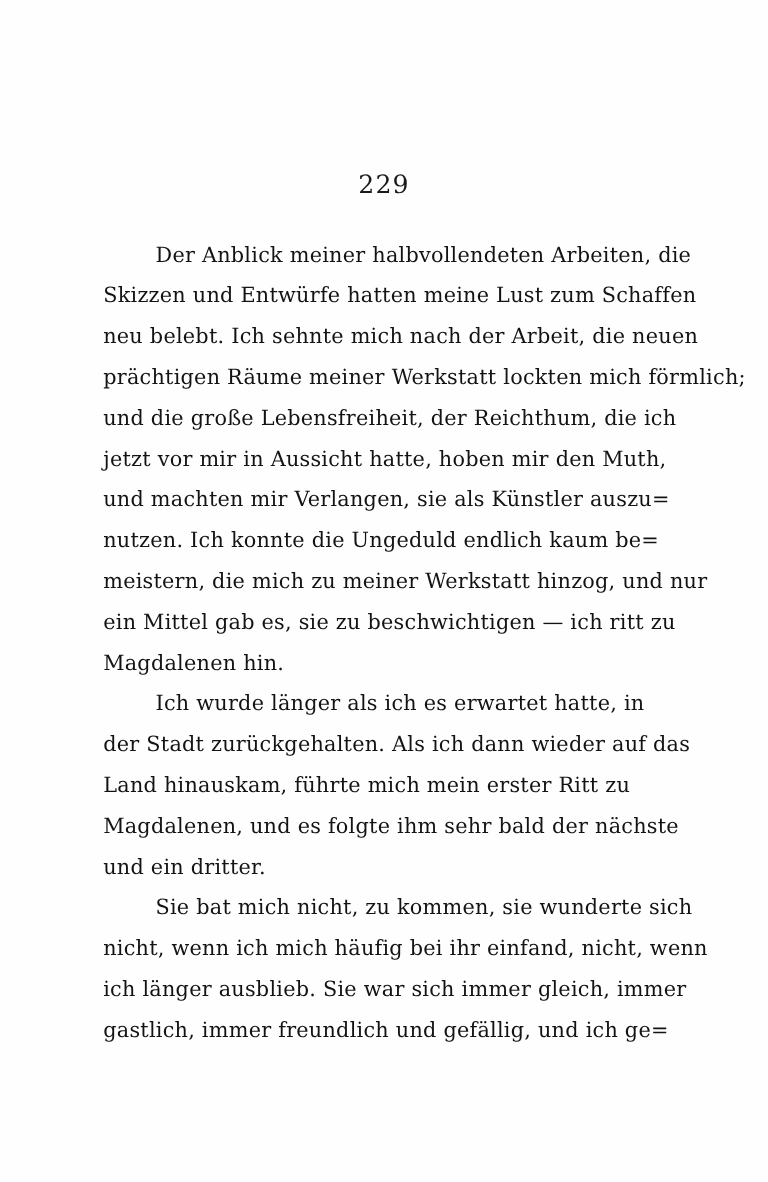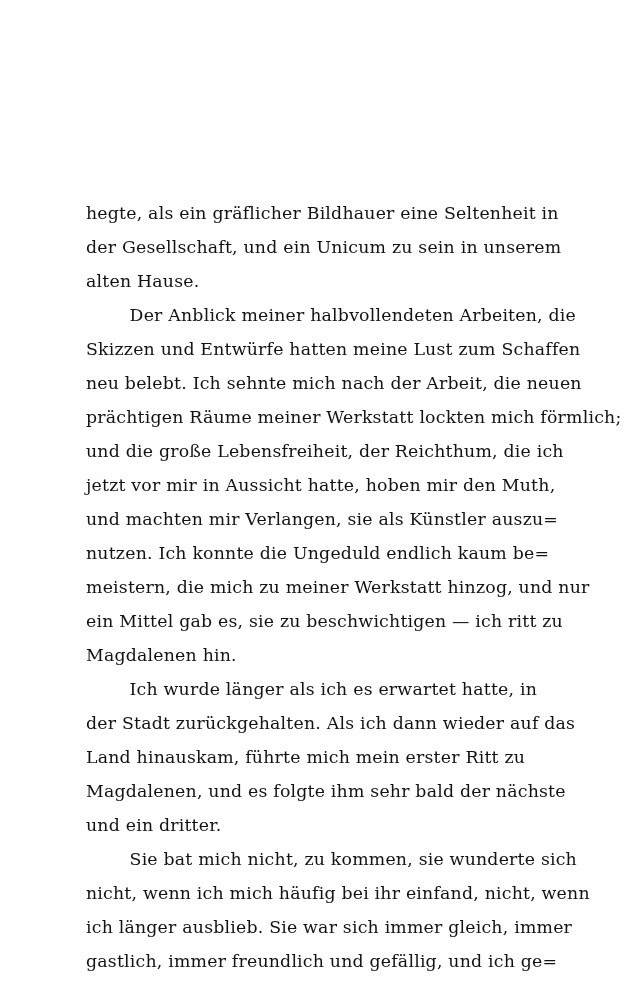--- a/index.html
+++ b/index.html
@@ -65,28 +65,24 @@
   
   .text-block .line {
     text-rendering: optimizeLegibility;
   }
 </style>
 </head>
 <body>
 
 <div class="page">
 
+  <div class="page-number">229</div>
 
   <div class="text-block">
 
-    <p class="para">
-      <span class="line">hegte, als ein gräflicher Bildhauer eine Seltenheit in</span>
-      <span class="line">der Gesellschaft, und ein Unicum zu sein in unserem</span>
-      <span class="line last">alten Hause.</span>
-    </p>
 
     <p class="para">
       <span class="line indent">Der Anblick meiner halbvollendeten Arbeiten, die</span>
       <span class="line">Skizzen und Entwürfe hatten meine Lust zum Schaffen</span>
       <span class="line">neu belebt.  Ich sehnte mich nach der Arbeit, die neuen</span>
       <span class="line">prächtigen Räume meiner Werkstatt lockten mich förmlich;</span>
       <span class="line">und die große Lebensfreiheit, der Reichthum, die ich</span>
       <span class="line">jetzt vor mir in Aussicht hatte, hoben mir den Muth,</span>
       <span class="line">und machten mir Verlangen, sie als Künstler auszu=</span>
       <span class="line">nutzen.  Ich konnte die Ungeduld endlich kaum be=</span>

